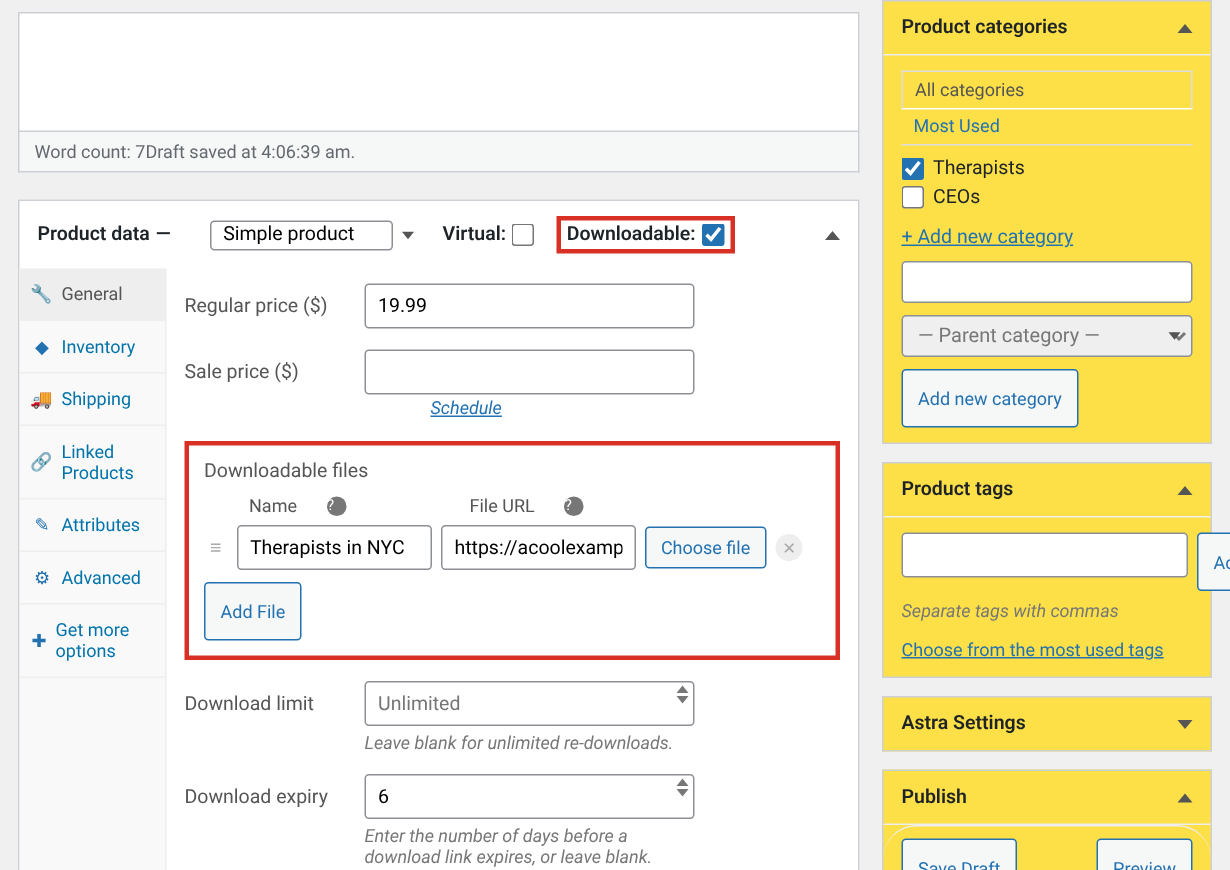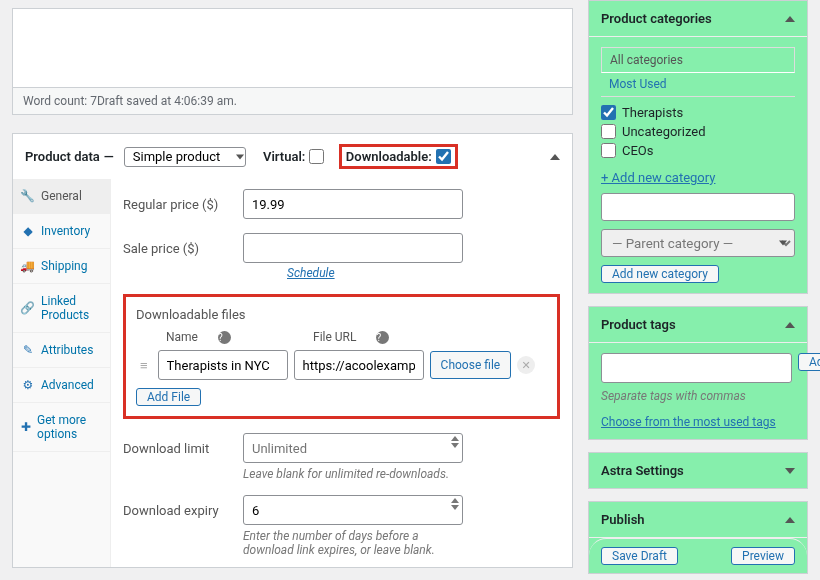--- a/index.html
+++ b/index.html
@@ -4,21 +4,21 @@
 <style>
   * { box-sizing: border-box; margin: 0; padding: 0; font-family: -apple-system, BlinkMacSystemFont, "Segoe UI", Roboto, sans-serif; }
   body { background: #f0f0f1; font-size: 13px; color: #1d2327; width: 820px; height: 580px; overflow: hidden; position: relative; }
   .layout { display: flex; gap: 15px; padding: 0 12px 12px 12px; }
   .main-col { flex: 1; min-width: 0; }
   .side-col { width: 220px; }
   .editor-box { background: #fff; border: 1px solid #ccd0d4; height: 80px; margin-top: 8px; }
   .editor-footer { display: flex; background: #f6f7f7; border: 1px solid #ccd0d4; border-top: 0; padding: 6px 10px; font-size: 12px; color: #646970; margin-bottom: 18px; }
   .postbox { background: #fff; border: 1px solid #ccd0d4; margin-bottom: 15px; }
   .postbox-header { padding: 10px 12px; font-weight: 600; display: flex; align-items: center; justify-content: space-between; }
-  .postbox-header select { margin: 0 6px; height: 20px; border: 1px solid #8c8f94; background: #fff; border-radius: 3px; padding: 0 24px 0 8px; font-size: 13px; appearance: none; }
+  .postbox-header select { margin: 0 22px; height: 20px; border: 1px solid #8c8f94; background: #fff; border-radius: 3px; padding: 0 24px 0 8px; font-size: 13px; appearance: none; }
   .select-wrap { position: relative; display: inline-block; }
   .select-wrap::after { content: ""; position: absolute; right: 8px; top: 50%; transform: translateY(-50%); border-left: 4px solid transparent; border-right: 4px solid transparent; border-top: 5px solid #555; pointer-events: none; }
   .chk-label { font-size: 13px; display: inline-flex; align-items: center; gap: 4px; }
   input[type=checkbox] { width: 15px; height: 15px; accent-color: #2271b1; }
   .highlight-red { border: 3px solid #d93025; padding: 2px 4px; display: inline-flex; align-items: center; gap: 4px; }
   .toggle-arrow { width: 0; height: 0; border-left: 5px solid transparent; border-right: 5px solid transparent; border-bottom: 6px solid #555; }
   .toggle-arrow.down { border-bottom: 0; border-top: 6px solid #555; }
   .panel-body { display: flex; }
   .vtabs { width: 98px; border-right: 1px solid #eee; background: #f9f9f9; }
   .vtab { padding: 10px 8px; font-size: 12px; color: #0073aa; display: flex; align-items: center; gap: 6px; border-bottom: 1px solid #eee; cursor: pointer; }
@@ -29,30 +29,30 @@
   .form-row label { width: 120px; color: #555; }
   .text-input { border: 1px solid #8c8f94; height: 30px; padding: 0 8px; border-radius: 3px; font-size: 13px; width: 220px; }
   .link-small { color: #2271b1; text-decoration: underline; font-style: italic; font-size: 12px; margin-left: 44px; }
   .dlfiles-box { border: 3px solid #d93025; padding: 10px; margin-bottom: 14px; }
   .dlfiles-title { font-size: 13px; color: #555; margin-bottom: 8px; }
   .dlfiles-head { display: flex; gap: 12px; padding-left: 30px; font-size: 12px; color: #555; margin-bottom: 6px; }
   .dlfiles-head span { display: inline-flex; align-items: center; gap: 20px; }
   .help-dot { display: inline-block; width: 13px; height: 13px; border-radius: 50%; background: #777; color: #fff; font-size: 10px; text-align: center; line-height: 13px; }
   .dlfiles-row { display: flex; align-items: center; gap: 6px; margin-bottom: 8px; }
   .drag-handle { color: #aaa; cursor: move; padding: 0 4px; }
-  .btn { border: 1px solid #2271b1; color: #2271b1; background: #f6f7f7; height: 18px; padding: 0 10px; border-radius: 3px; font-size: 12px; cursor: pointer; }
+  .btn { border: 1px solid #2271b1; color: #2271b1; background: #f6f7f7; height: 39px; padding: 0 10px; border-radius: 3px; font-size: 12px; cursor: pointer; }
   .btn.inline { height: 28px; }
   .del-x { color: #aaa; width: 18px; height: 18px; border-radius: 50%; background: #eee; display: inline-flex; align-items: center; justify-content: center; font-size: 11px; cursor: pointer; }
   .num-input-wrap { position: relative; display: inline-block; border-radius: 13px; }
   .spinners { position: absolute; right: 4px; top: 3px; display: flex; flex-direction: column; gap: 2px; }
   .spin { width: 0; height: 0; border-left: 4px solid transparent; border-right: 4px solid transparent; cursor: pointer; }
   .spin.up { border-bottom: 5px solid #777; }
   .spin.down { border-top: 5px solid #777; }
   .desc-text { color: #777; font-style: italic; font-size: 12px; margin-top: 4px; padding-left: 120px; max-width: 340px; }
-  .side-postbox { background: #86efac; border: 1px solid #ccd0d4; margin-bottom: 12px; }
+  .side-postbox { background: #fde047; border: 1px solid #ccd0d4; margin-bottom: 12px; }
   .side-header { padding: 10px 12px; font-weight: 600; display: flex; justify-content: space-between; align-items: center; border-bottom: 1px solid #eee; }
   .side-body { padding: 10px 12px; font-size: 13px; }
   .tabs { display: flex; border-bottom: 1px solid #ddd; margin-bottom: 8px; flex-direction: column; }
   .tab { padding: 5px 8px; font-size: 12px; color: #2271b1; cursor: pointer; }
   .tab.active { border: 1px solid #ddd; border-bottom: 1px solid #fff; margin-bottom: -1px; color: #555; }
   .cat-list label { display: flex; align-items: center; gap: 6px; margin: 4px 0; font-size: 13px; }
   .add-link { color: #2271b1; text-decoration: underline; font-size: 13px; display: inline-block; margin-top: 8px; }
   .new-cat-input { width: 100%; border: 1px solid #8c8f94; height: 28px; border-radius: 3px; margin-top: 8px; padding: 0 6px; }
   .parent-sel-wrap { margin-top: 8px; }
   .parent-sel-wrap select { width: 100%; height: 28px; border: 1px solid #8c8f94; border-radius: 3px; padding: 0 6px; color: #777; }
@@ -202,24 +202,20 @@
           <span class="tab active">All categories</span>
           <span class="tab">Most Used</span>
         </div>
         <div class="cat-list">
           <label>
               <input type="checkbox" checked="" style=""> 
               <span>Therapists</span>
             </label>
           <label>
               <input type="checkbox" style=""> 
-              <span>Uncategorized</span>
-            </label>
-          <label>
-              <input type="checkbox" style=""> 
               <span>CEOs</span>
             </label>
         </div>
         <a href="#" class="add-link">+ Add new category</a>
         <input class="new-cat-input" style="">
         <div class="parent-sel-wrap select-wrap" style="width:100%">
           <select>
             <option>— Parent category —</option>
           </select>
         </div>

